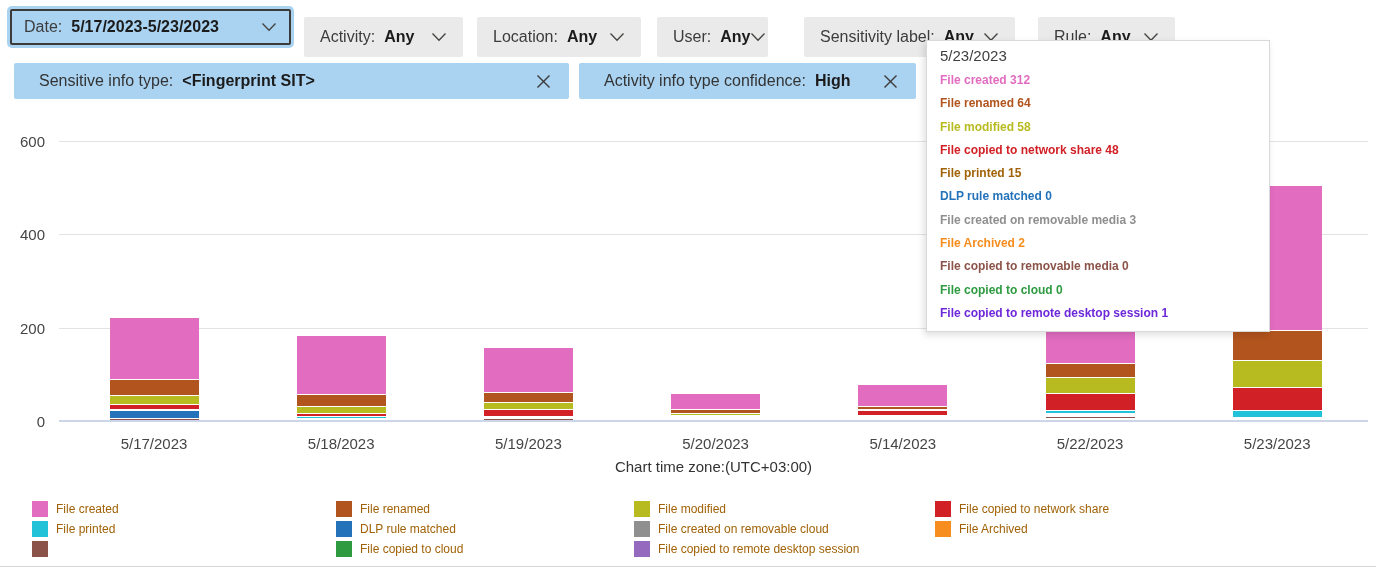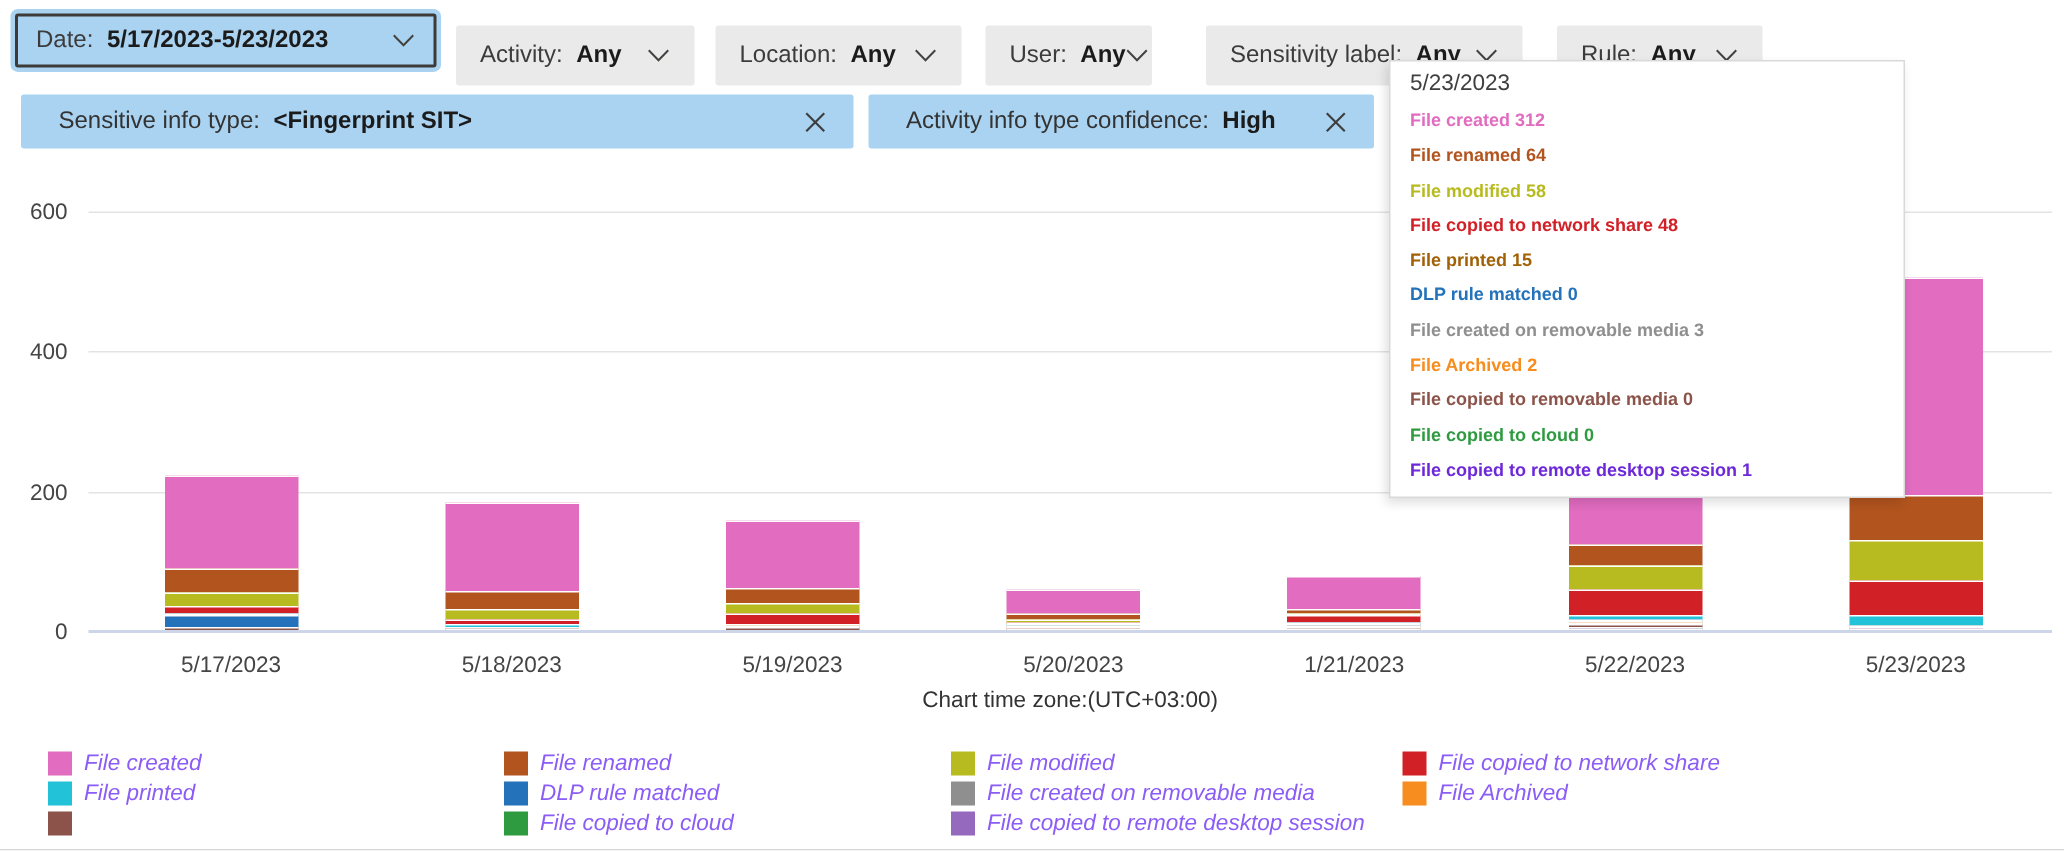--- a/index.html
+++ b/index.html
@@ -35,21 +35,21 @@
   .gridline { position:absolute; left:59px; width:1309px; height:1px; background:#e3e3e3; }
   .axisline { position:absolute; left:59px; width:1309px; height:2px; background:#cdd6e9; top:420px; }
   .ytick { position:absolute; width:34px; text-align:right; font-size:15px; color:#454545; }
   .xtick { position:absolute; width:120px; text-align:center; font-size:15px; color:#454545; top:435px; }
   .bar { position:absolute; width:89px; display:flex; flex-direction:column; }
   .seg { width:100%; border-top:1px solid #ffffff; }
   .footnote { position:absolute; top:458px; left:59px; width:1309px; text-align:center; font-size:15px; color:#333333; }
   
   .legend-item { position:absolute; display:flex; align-items:center; height:16px; }
   .legend-swatch { width:16px; height:16px; margin-right:8px; flex:none; }
-  .legend-label { font-size:15px; color:#8b5cf6; line-height:16px;font-style:italic; }
+  .legend-label { font-size:12px; color:#a16207; line-height:16px; }
   
   .tooltip {
     position:absolute; left:926px; top:40px; width:344px;
     background:#ffffff; border:1px solid #d9d9d9;
     box-shadow:-2px 3px 7px rgba(0,0,0,0.13); padding:8px 12px 6px 13px; z-index:20;
   }
   .tooltip .tt-title { font-size:15px; color:#3f3f3f; line-height:14px; margin-bottom:6px; }
   .tooltip .tt-row { font-size:12px; font-weight:bold; line-height:23.3px; white-space:nowrap; }
 </style>
 </head>
@@ -217,21 +217,21 @@
           <div class="seg" style="height: 1.4px; background: rgb(143, 143, 143);"></div>
           <div class="seg" style="height: 0.933333px; background: rgb(246, 141, 30);"></div>
           <div class="seg" style="height: 0.466667px; background: rgb(149, 105, 190);"></div>
         </div>
       </div>
     <div>
         <div class="xtick" style="left: 94px;">5/17/2023</div>
         <div class="xtick" style="left: 281.2px;">5/18/2023</div>
         <div class="xtick" style="left: 468.4px;">5/19/2023</div>
         <div class="xtick" style="left: 655.6px;">5/20/2023</div>
-        <div class="xtick" style="left: 842.8px;">1/21/2023</div>
+        <div class="xtick" style="left: 842.8px;">5/14/2023</div>
         <div class="xtick" style="left: 1030px;">5/22/2023</div>
         <div class="xtick" style="left: 1217.2px;">5/23/2023</div>
       </div>
     <div class="footnote">Chart time zone:(UTC+03:00)</div>
   </div>
 
   <div>
       <div class="legend-item" style="left: 32px; top: 501px;">
         <span class="legend-swatch" style="background: rgb(225, 108, 192);"></span>
         <span class="legend-label">File created</span>
@@ -251,21 +251,21 @@
       <div class="legend-item" style="left: 32px; top: 521px;">
         <span class="legend-swatch" style="background: rgb(34, 194, 216);"></span>
         <span class="legend-label">File printed</span>
       </div>
       <div class="legend-item" style="left: 336px; top: 521px;">
         <span class="legend-swatch" style="background: rgb(36, 115, 186);"></span>
         <span class="legend-label">DLP rule matched</span>
       </div>
       <div class="legend-item" style="left: 634px; top: 521px;">
         <span class="legend-swatch" style="background: rgb(143, 143, 143);"></span>
-        <span class="legend-label">File created on removable media</span>
+        <span class="legend-label">File created on removable cloud</span>
       </div>
       <div class="legend-item" style="left: 935px; top: 521px;">
         <span class="legend-swatch" style="background: rgb(246, 141, 30);"></span>
         <span class="legend-label">File Archived</span>
       </div>
       <div class="legend-item" style="left: 32px; top: 541px;">
         <span class="legend-swatch" style="background: rgb(139, 83, 73);"></span>
       </div>
       <div class="legend-item" style="left: 336px; top: 541px;">
         <span class="legend-swatch" style="background: rgb(46, 155, 65);"></span>

